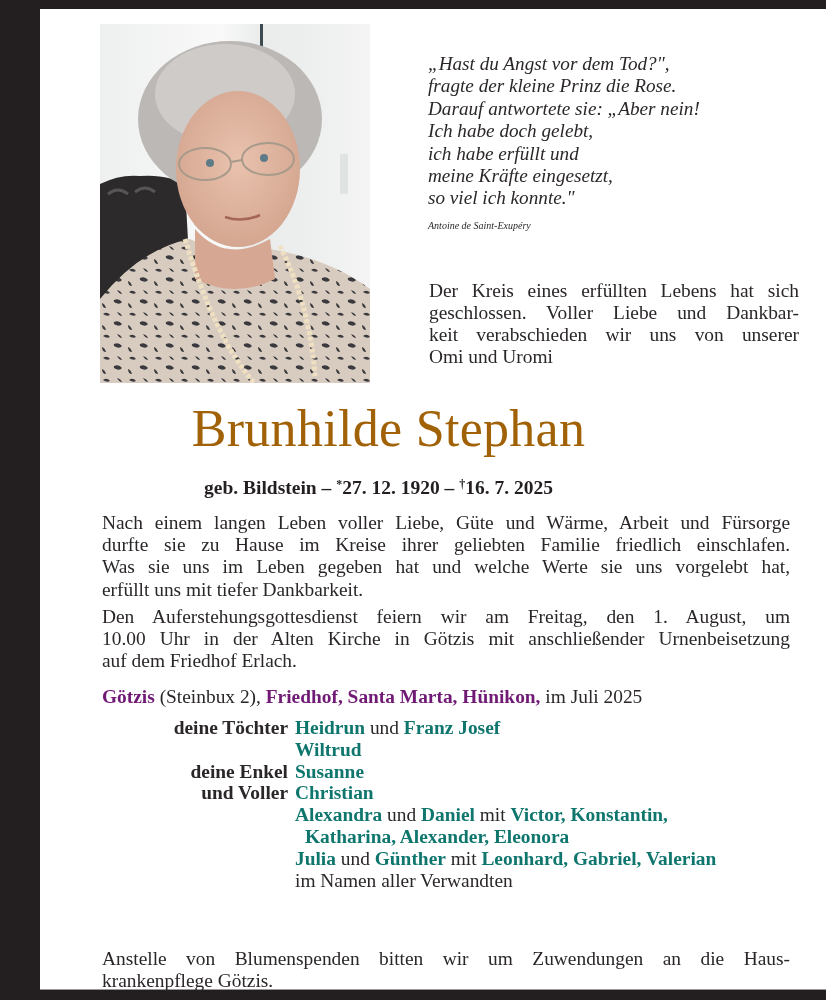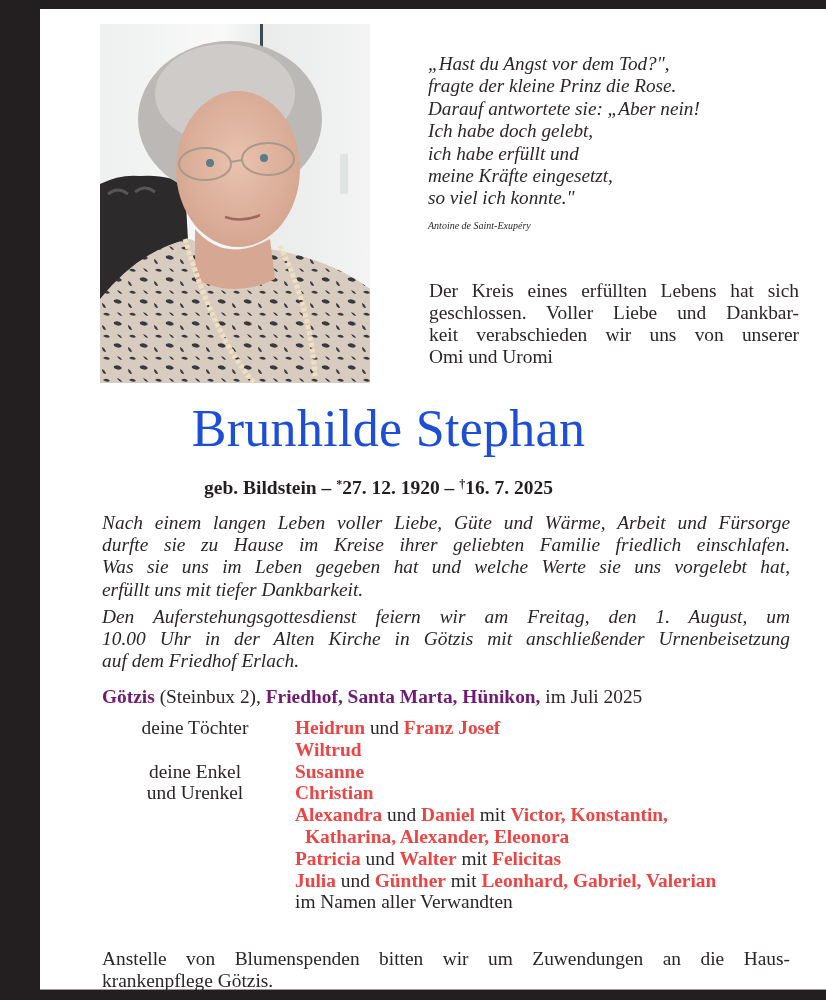--- a/index.html
+++ b/index.html
@@ -38,50 +38,50 @@
     .intro {
       position: absolute; left: 389px; top: 271px; width: 370px;
       font-size: 19.4px; line-height: 22.1px; text-align: justify;
       color: #2b2728;
     }
     .intro .line { display: block; text-align: justify; text-align-last: justify; white-space: nowrap; }
     .intro .line.last { text-align-last: left; }
     .name {
       position: absolute; left: 0; width: 697px; top: 390px;
       text-align: center; font-size: 52px; line-height: 60px;
-      letter-spacing: 0.3px; color: #1d4ed8;
+      letter-spacing: 0.3px; color: #a16207;
     }
     .dates {
       position: absolute; left: 0; width: 677px; top: 462px;
       text-align: center; font-size: 19.5px; font-weight: bold; line-height: 26px;
       color: #231f20;
     }
     .dates sup { font-size: 12px; vertical-align: 6px; font-weight: bold; }
     .body-text {
       position: absolute; left: 62px; width: 688px;
-      font-size: 19.4px; line-height: 22.2px; color: #2b2728; font-style: italic;
+      font-size: 19.4px; line-height: 22.2px; color: #2b2728;
     }
     .body-text .line { display: block; white-space: nowrap; text-align: justify; text-align-last: justify; }
     .body-text .line.last { text-align-last: left; }
     .p1 { top: 503px; }
     .p2 { top: 597px; }
     .location {
       position: absolute; left: 62px; top: 676px; font-size: 19.4px; line-height: 24px;
       white-space: nowrap; color: #2b2728;
     }
     .location b { font-weight: bold; color: #701a75; }
     .family {
       position: absolute; left: 62px; top: 708px; width: 720px;
       font-size: 19.4px; line-height: 21.8px; color: #2b2728;
     }
     .frow { display: flex; white-space: nowrap; }
-    .frow .lbl { width: 186px; text-align: center; padding-right: 7px; flex: none; }
+    .frow .lbl { width: 186px; text-align: right; padding-right: 7px; flex: none; font-weight: bold; }
     .frow .val { flex: none; }
     .frow .val.indent { padding-left: 10px; }
-    .frow b { font-weight: bold; color: #ef4444; }
+    .frow b { font-weight: bold; color: #0f766e; }
     .closing {
       position: absolute; left: 62px; top: 939px; width: 688px;
       font-size: 19.4px; line-height: 22.2px; color: #2b2728;
     }
     .closing .line { display: block; white-space: nowrap; text-align: justify; text-align-last: justify; }
     .closing .line.last { text-align-last: left; }
   </style>
 </head>
 <body>
 
@@ -192,34 +192,33 @@
         </div>
         <div class="frow">
           <span class="lbl"></span>
           <span class="val"><b>Wiltrud</b></span>
         </div>
         <div class="frow">
           <span class="lbl">deine Enkel</span>
           <span class="val"><b>Susanne</b></span>
         </div>
         <div class="frow">
-          <span class="lbl">und Urenkel</span>
+          <span class="lbl">und Voller</span>
           <span class="val"><b>Christian</b></span>
         </div>
         <div class="frow">
           <span class="lbl"></span>
           <span class="val"><b>Alexandra</b><span> und </span><b>Daniel</b><span> mit </span><b>Victor, Konstantin,</b></span>
         </div>
         <div class="frow">
           <span class="lbl"></span>
           <span class="val indent"><b>Katharina, Alexander, Eleonora</b></span>
         </div>
         <div class="frow">
           <span class="lbl"></span>
-          <span class="val"><b>Patricia</b><span> und </span><b>Walter</b><span> mit </span><b>Felicitas</b></span>
         </div>
         <div class="frow">
           <span class="lbl"></span>
           <span class="val"><b>Julia</b><span> und </span><b>Günther</b><span> mit </span><b>Leonhard, Gabriel, Valerian</b></span>
         </div>
         <div class="frow">
           <span class="lbl"></span>
           <span class="val"><span>im Namen aller Verwandten</span></span>
         </div>
       </div>

